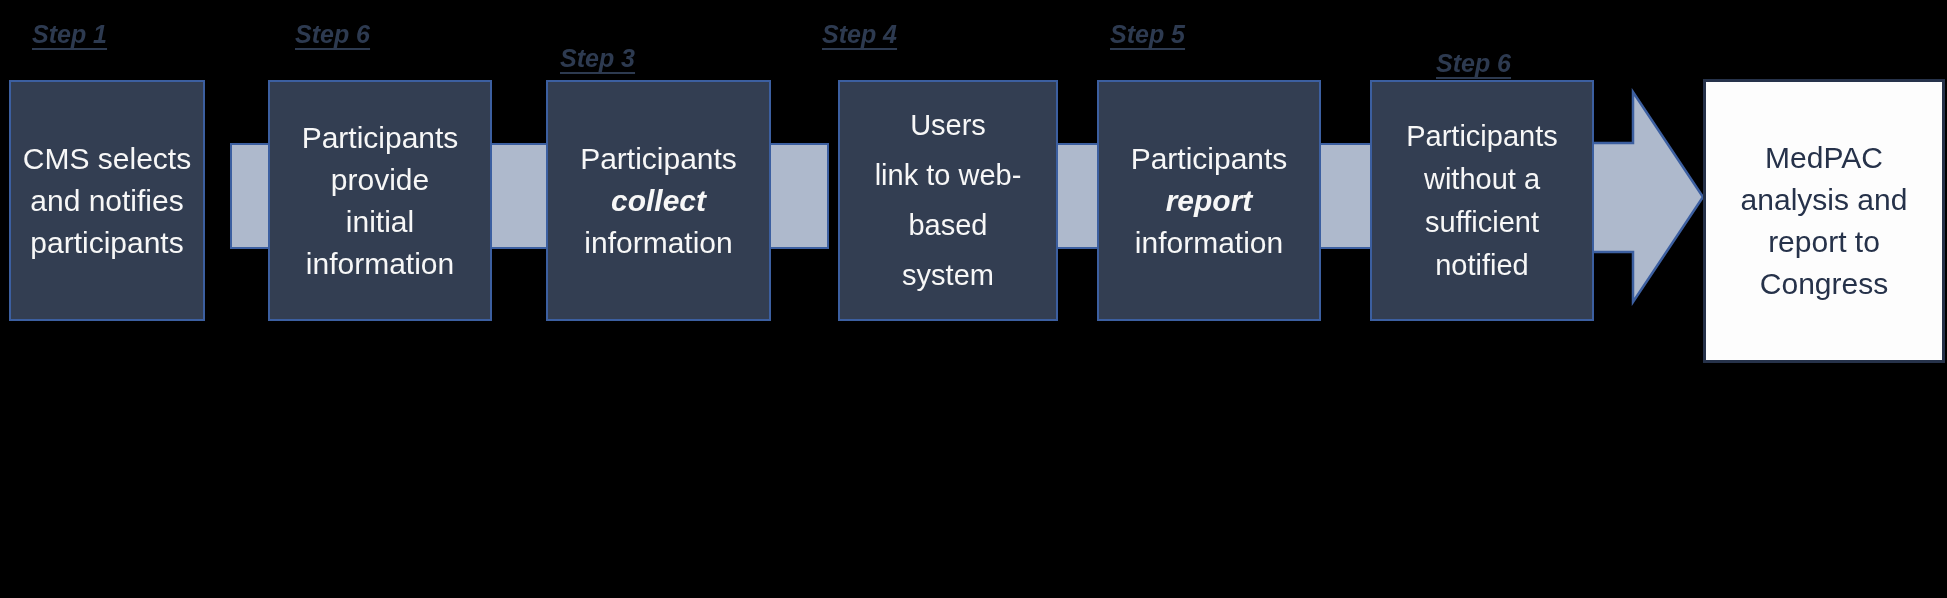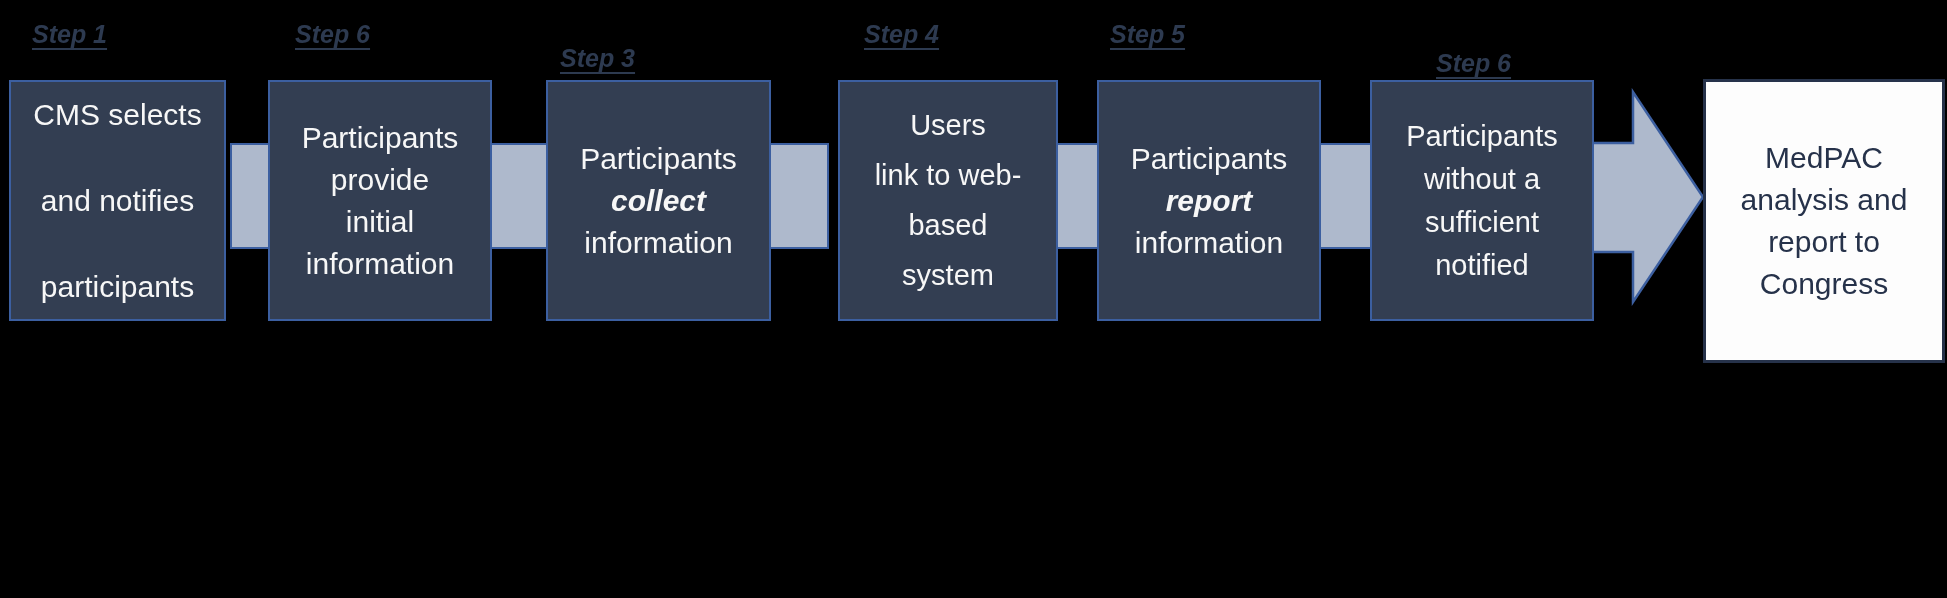--- a/index.html
+++ b/index.html
@@ -56,22 +56,22 @@
     border:3px solid #26324a;
     color:#26324a;
     display:flex;flex-direction:column;
     justify-content:center;align-items:center;
     text-align:center;
     font-size:30px;line-height:42px;
     z-index:2;
   }
   
   #label-0{left:32px;}  #label-1{left:295px;} #label-2{left:560px;margin-top:24px;}
-  #label-3{left:864px;} #label-4{left:1110px;} #label-5{left:1436px;margin-top:29px;}
-  #box-0{left:9px;width:217px;gap:44px;}
+  #label-3{left:822px;} #label-4{left:1110px;} #label-5{left:1436px;margin-top:29px;}
+  #box-0{left:9px;width:196px;}
   #box-1{left:268px;width:224px;}
   #box-2{left:546px;width:225px;}
   #box-3{left:838px;width:220px;gap:7px;}
   #box-4{left:1097px;width:224px;}
   #box-5{left:1370px;width:224px;}
   #conn-0{left:230px;width:42px;}
   #conn-1{left:488px;width:62px;}
   #conn-2{left:766px;width:63px;}
   #conn-3{left:1040px;width:61px;}
   #conn-4{left:1316px;width:58px;}

